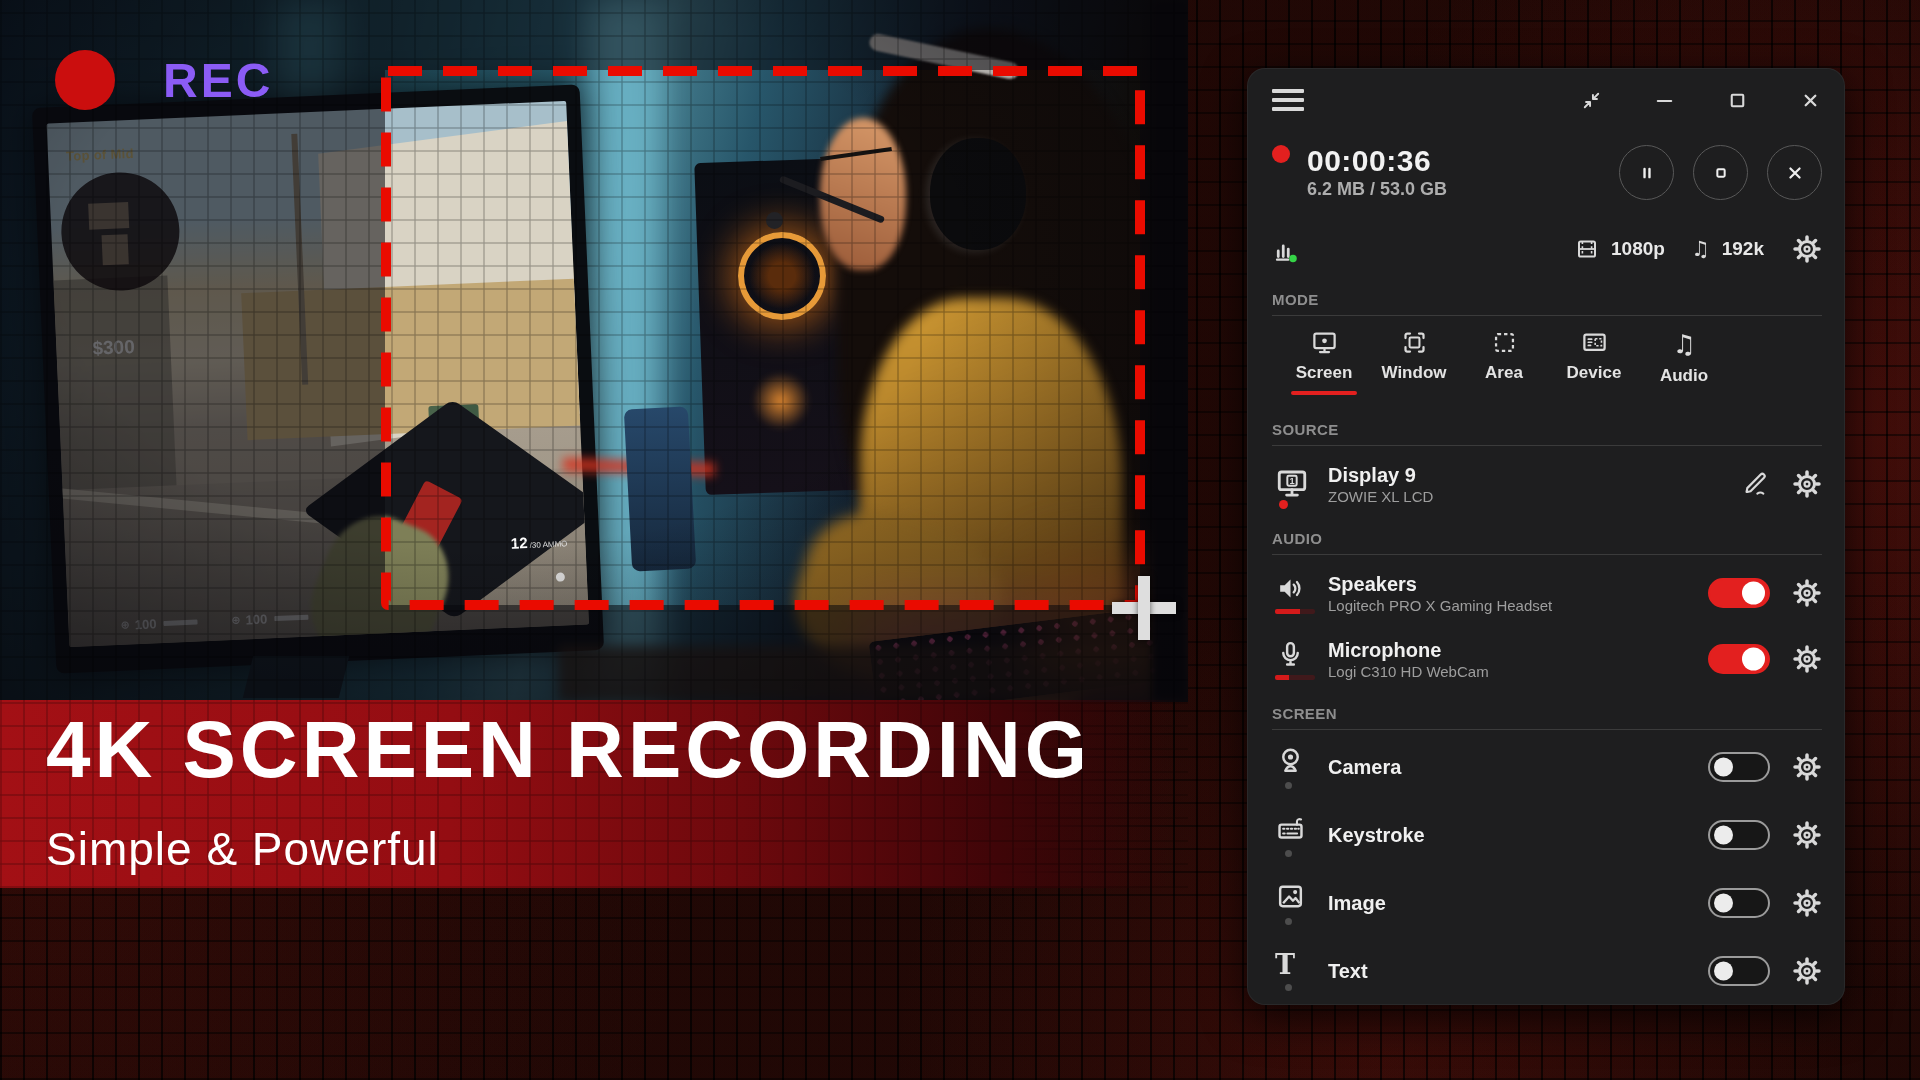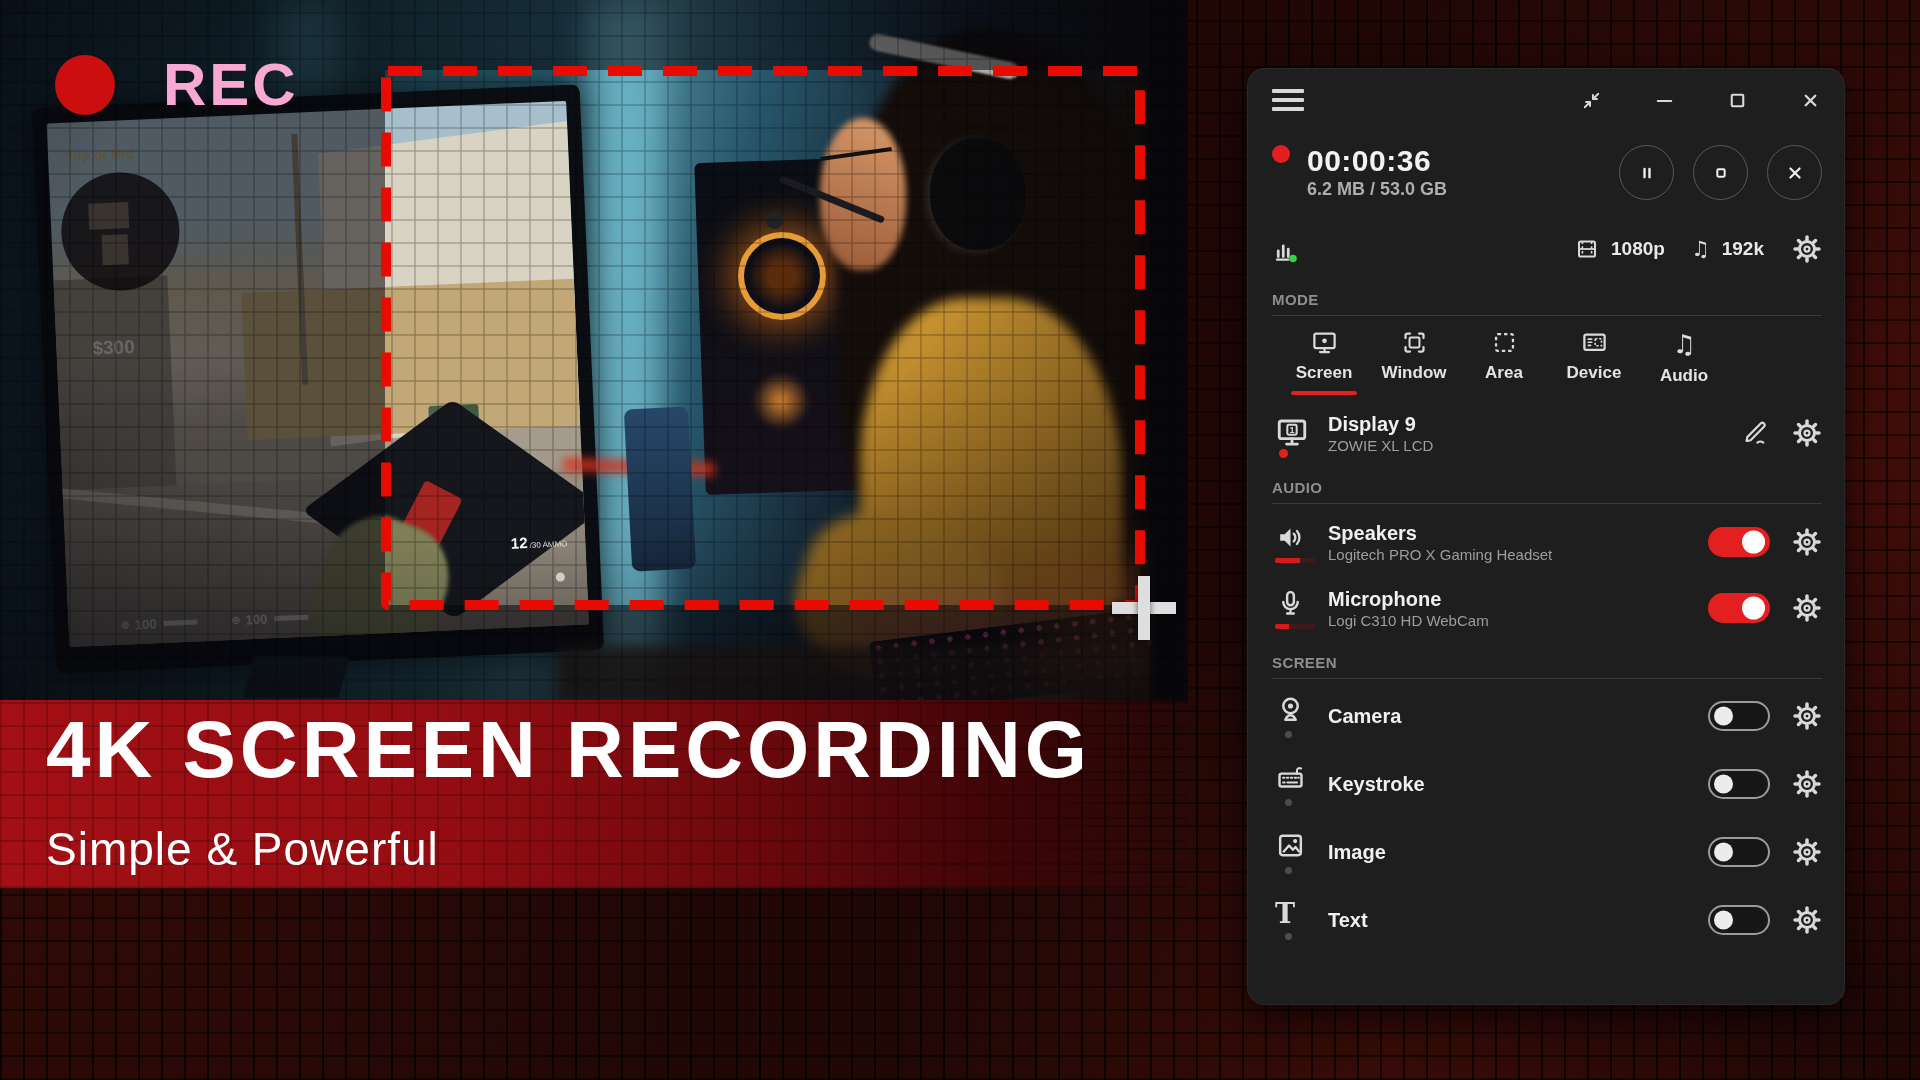--- a/index.html
+++ b/index.html
@@ -91,21 +91,21 @@
   .grid-overlay{left:0;top:0;width:1188px;height:888px;z-index:4;pointer-events:none;opacity:.3;background-image:
     repeating-linear-gradient(90deg, rgba(0,0,0,.6) 0 2px, transparent 2px 23px),
     repeating-linear-gradient(0deg, rgba(0,0,0,.6) 0 2px, transparent 2px 23px)}
   .banner{left:0;top:700px;width:1188px;height:188px;z-index:3;
     background:linear-gradient(92deg,var(--banner_left,#a31015) 0%,#940d12 38%,#6e090d 62%,#3f0508 84%,rgba(26,4,5,0) 99%)}
   .headline-wrap{left:46px;top:710px;z-index:6;color:#fff}
   .headline{font-size:80px;font-weight:700;letter-spacing:4px;line-height:1}
   .subheadline{font-size:46px;font-weight:400;letter-spacing:1px;margin-top:32px}
   .rec-wrap{left:55px;top:50px;z-index:6;display:flex;align-items:center}
   .rec-dot-big{width:60px;height:60px;border-radius:50%;background:var(--rec_dot,#cb0e0e);margin-right:48px}
-  .rec-text{font-size:60px;font-weight:700;color:#f9a8d4;letter-spacing:3px}
+  .rec-text{font-size:48px;font-weight:700;color:#8b5cf6;letter-spacing:3px}
   .selection{left:378px;top:63px;z-index:7}
   .crosshair{z-index:7;background:#dedede;box-shadow:0 0 6px rgba(0,0,0,.6)}
   .ch-h{left:1112px;top:602px;width:64px;height:12px}
   .ch-v{left:1138px;top:576px;width:12px;height:64px}
 
   
   .panel{left:1247px;top:68px;width:598px;height:937px;z-index:20;background:var(--panel_bg,#1e1e1f);
     border-radius:18px;border:1px solid rgba(255,255,255,.05);box-shadow:0 12px 44px rgba(0,0,0,.75);color:#e9e9e9}
   .panel .abs{position:absolute}
   svg.ic{display:block;color:#d9d9d9}
@@ -448,20 +448,21 @@
             <use href="#i-device"></use>
           </svg>
         <span class="tlabel">Device</span>
       </div>
       <div class="tab">
         <span class="glyph-note" style="margin:0;font-size:26px">♫</span>
         <span class="tlabel">Audio</span>
       </div>
     </div>
 
+    <div class="sec-h mt1">SOURCE</div>
     <div class="row src-row">
       <div class="icn-col">
         <svg class="ic" style="width:34px;height:34px">
             <use href="#i-monitor1"></use>
           </svg>
         <span class="dot-red"></span>
       </div>
       <div>
         <div class="r-title">Display 9</div>
         <div class="r-sub">ZOWIE XL LCD</div>

